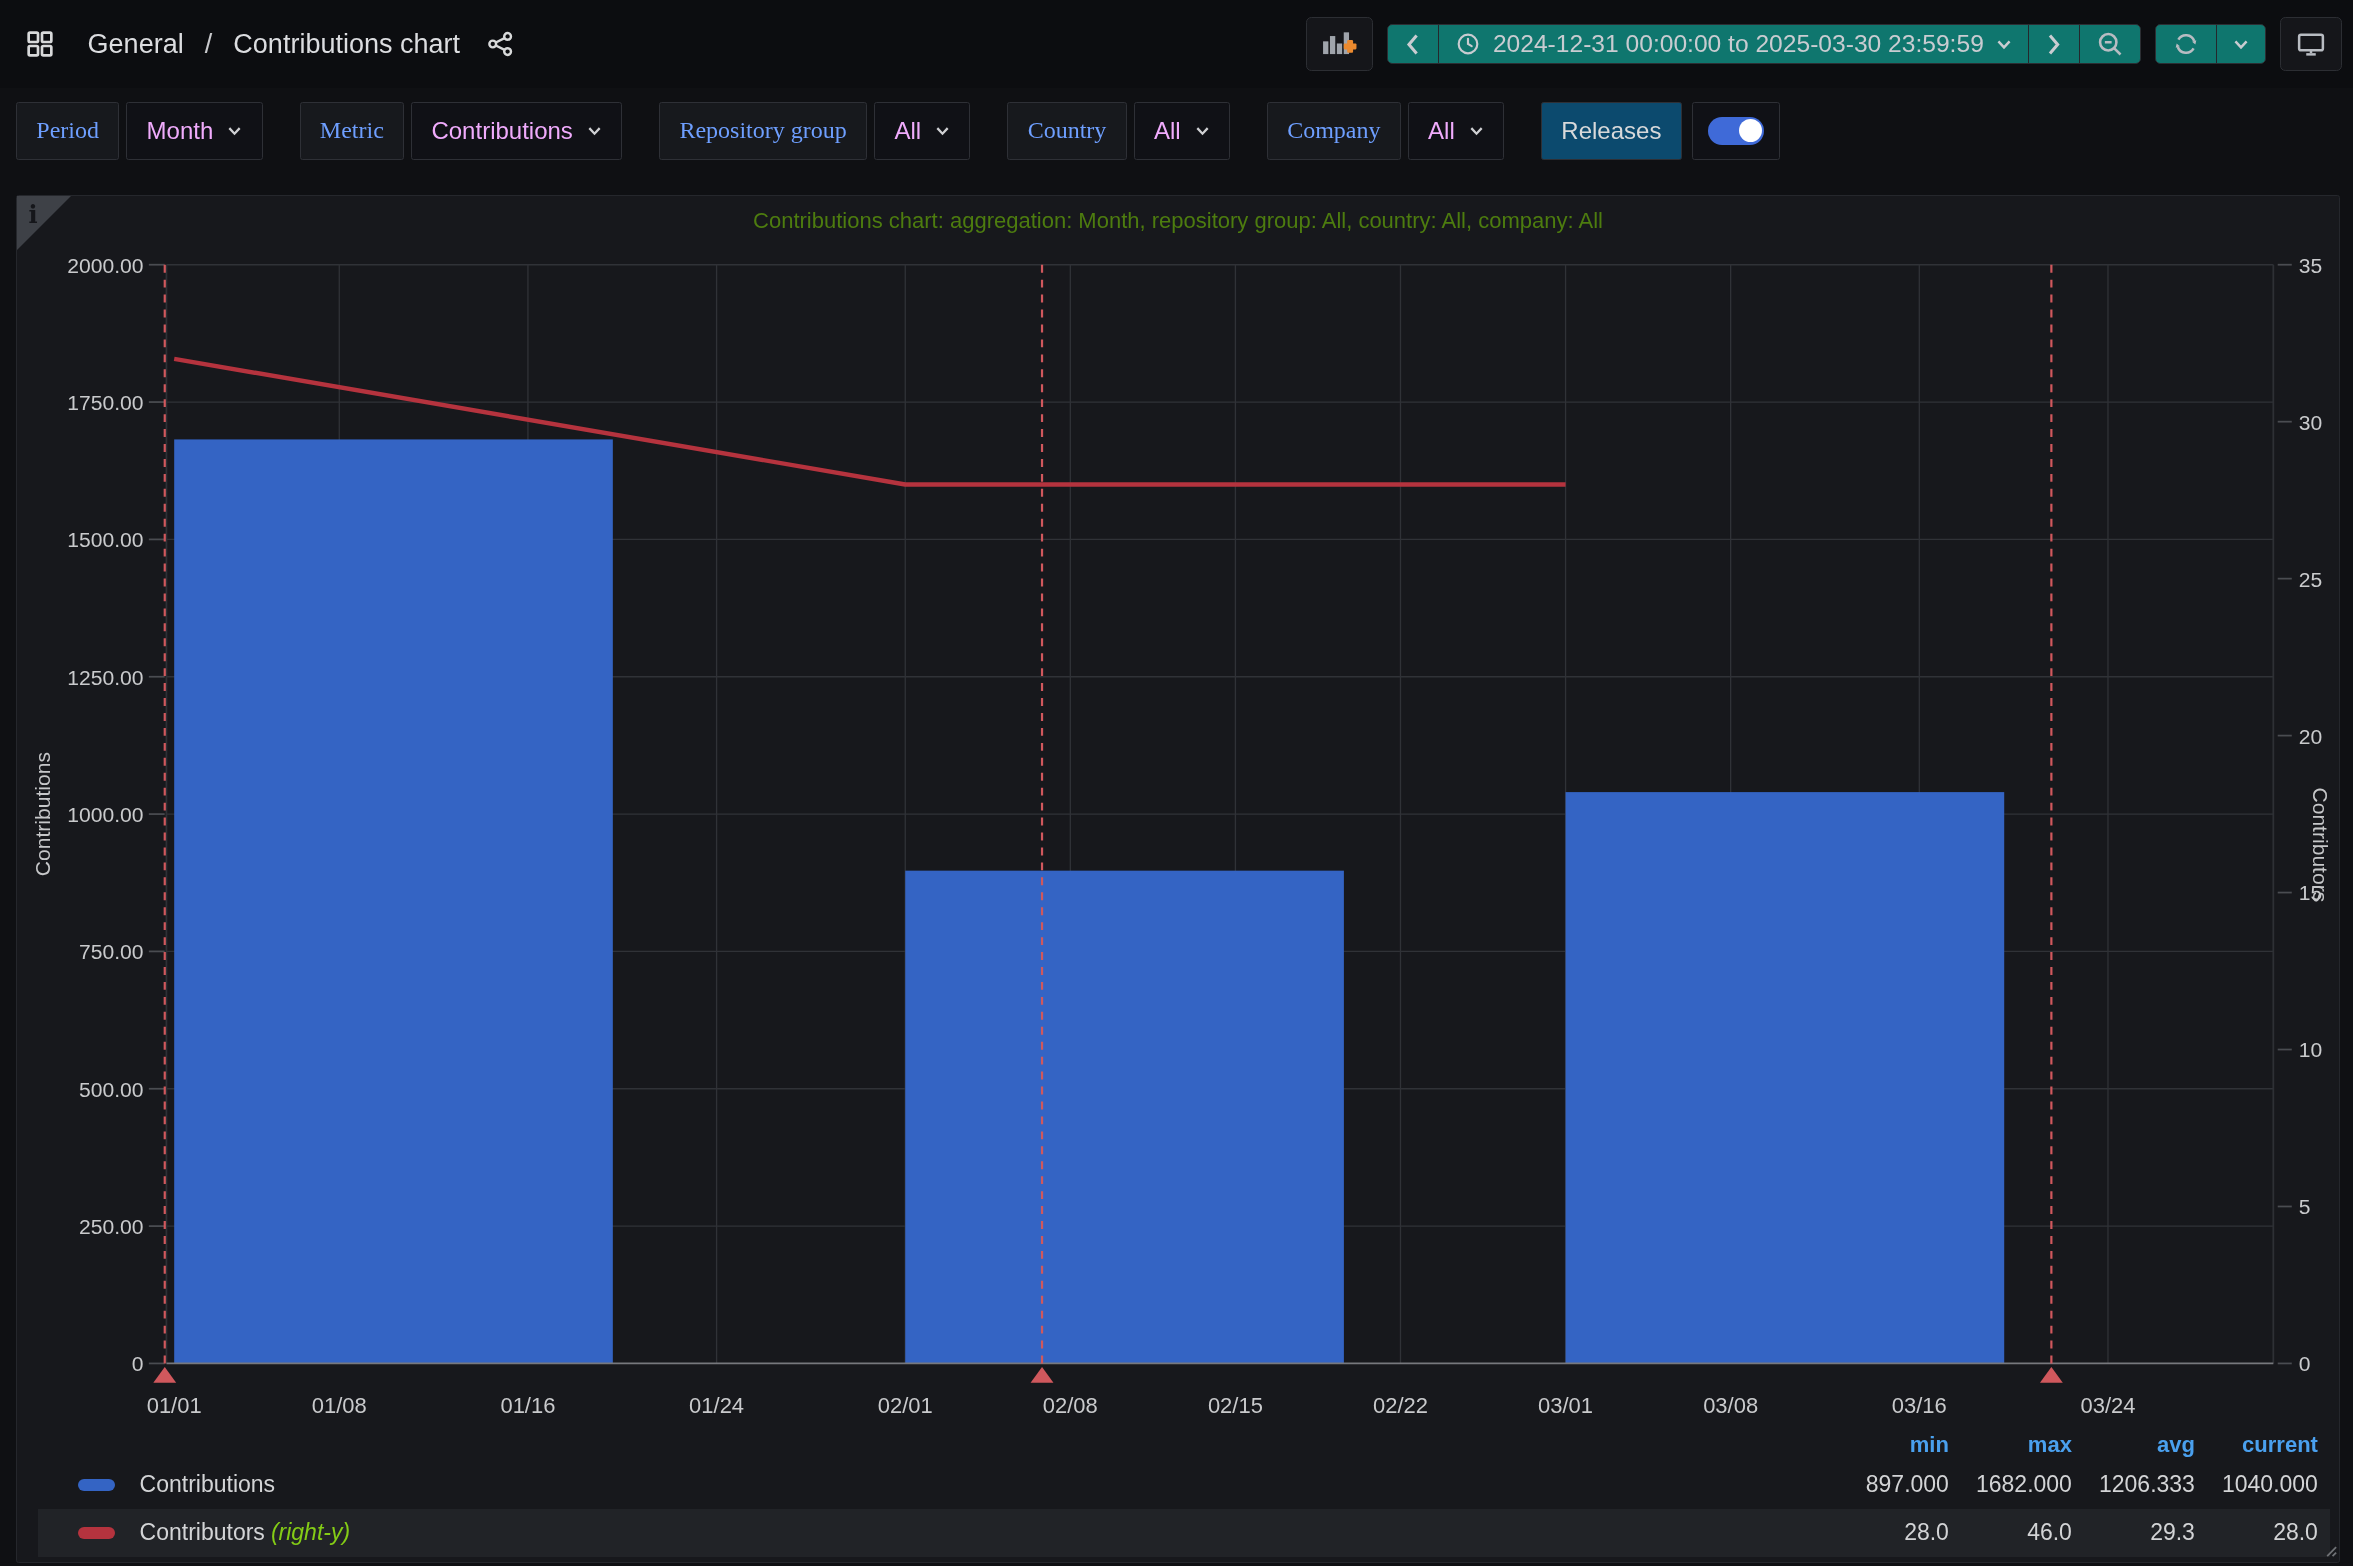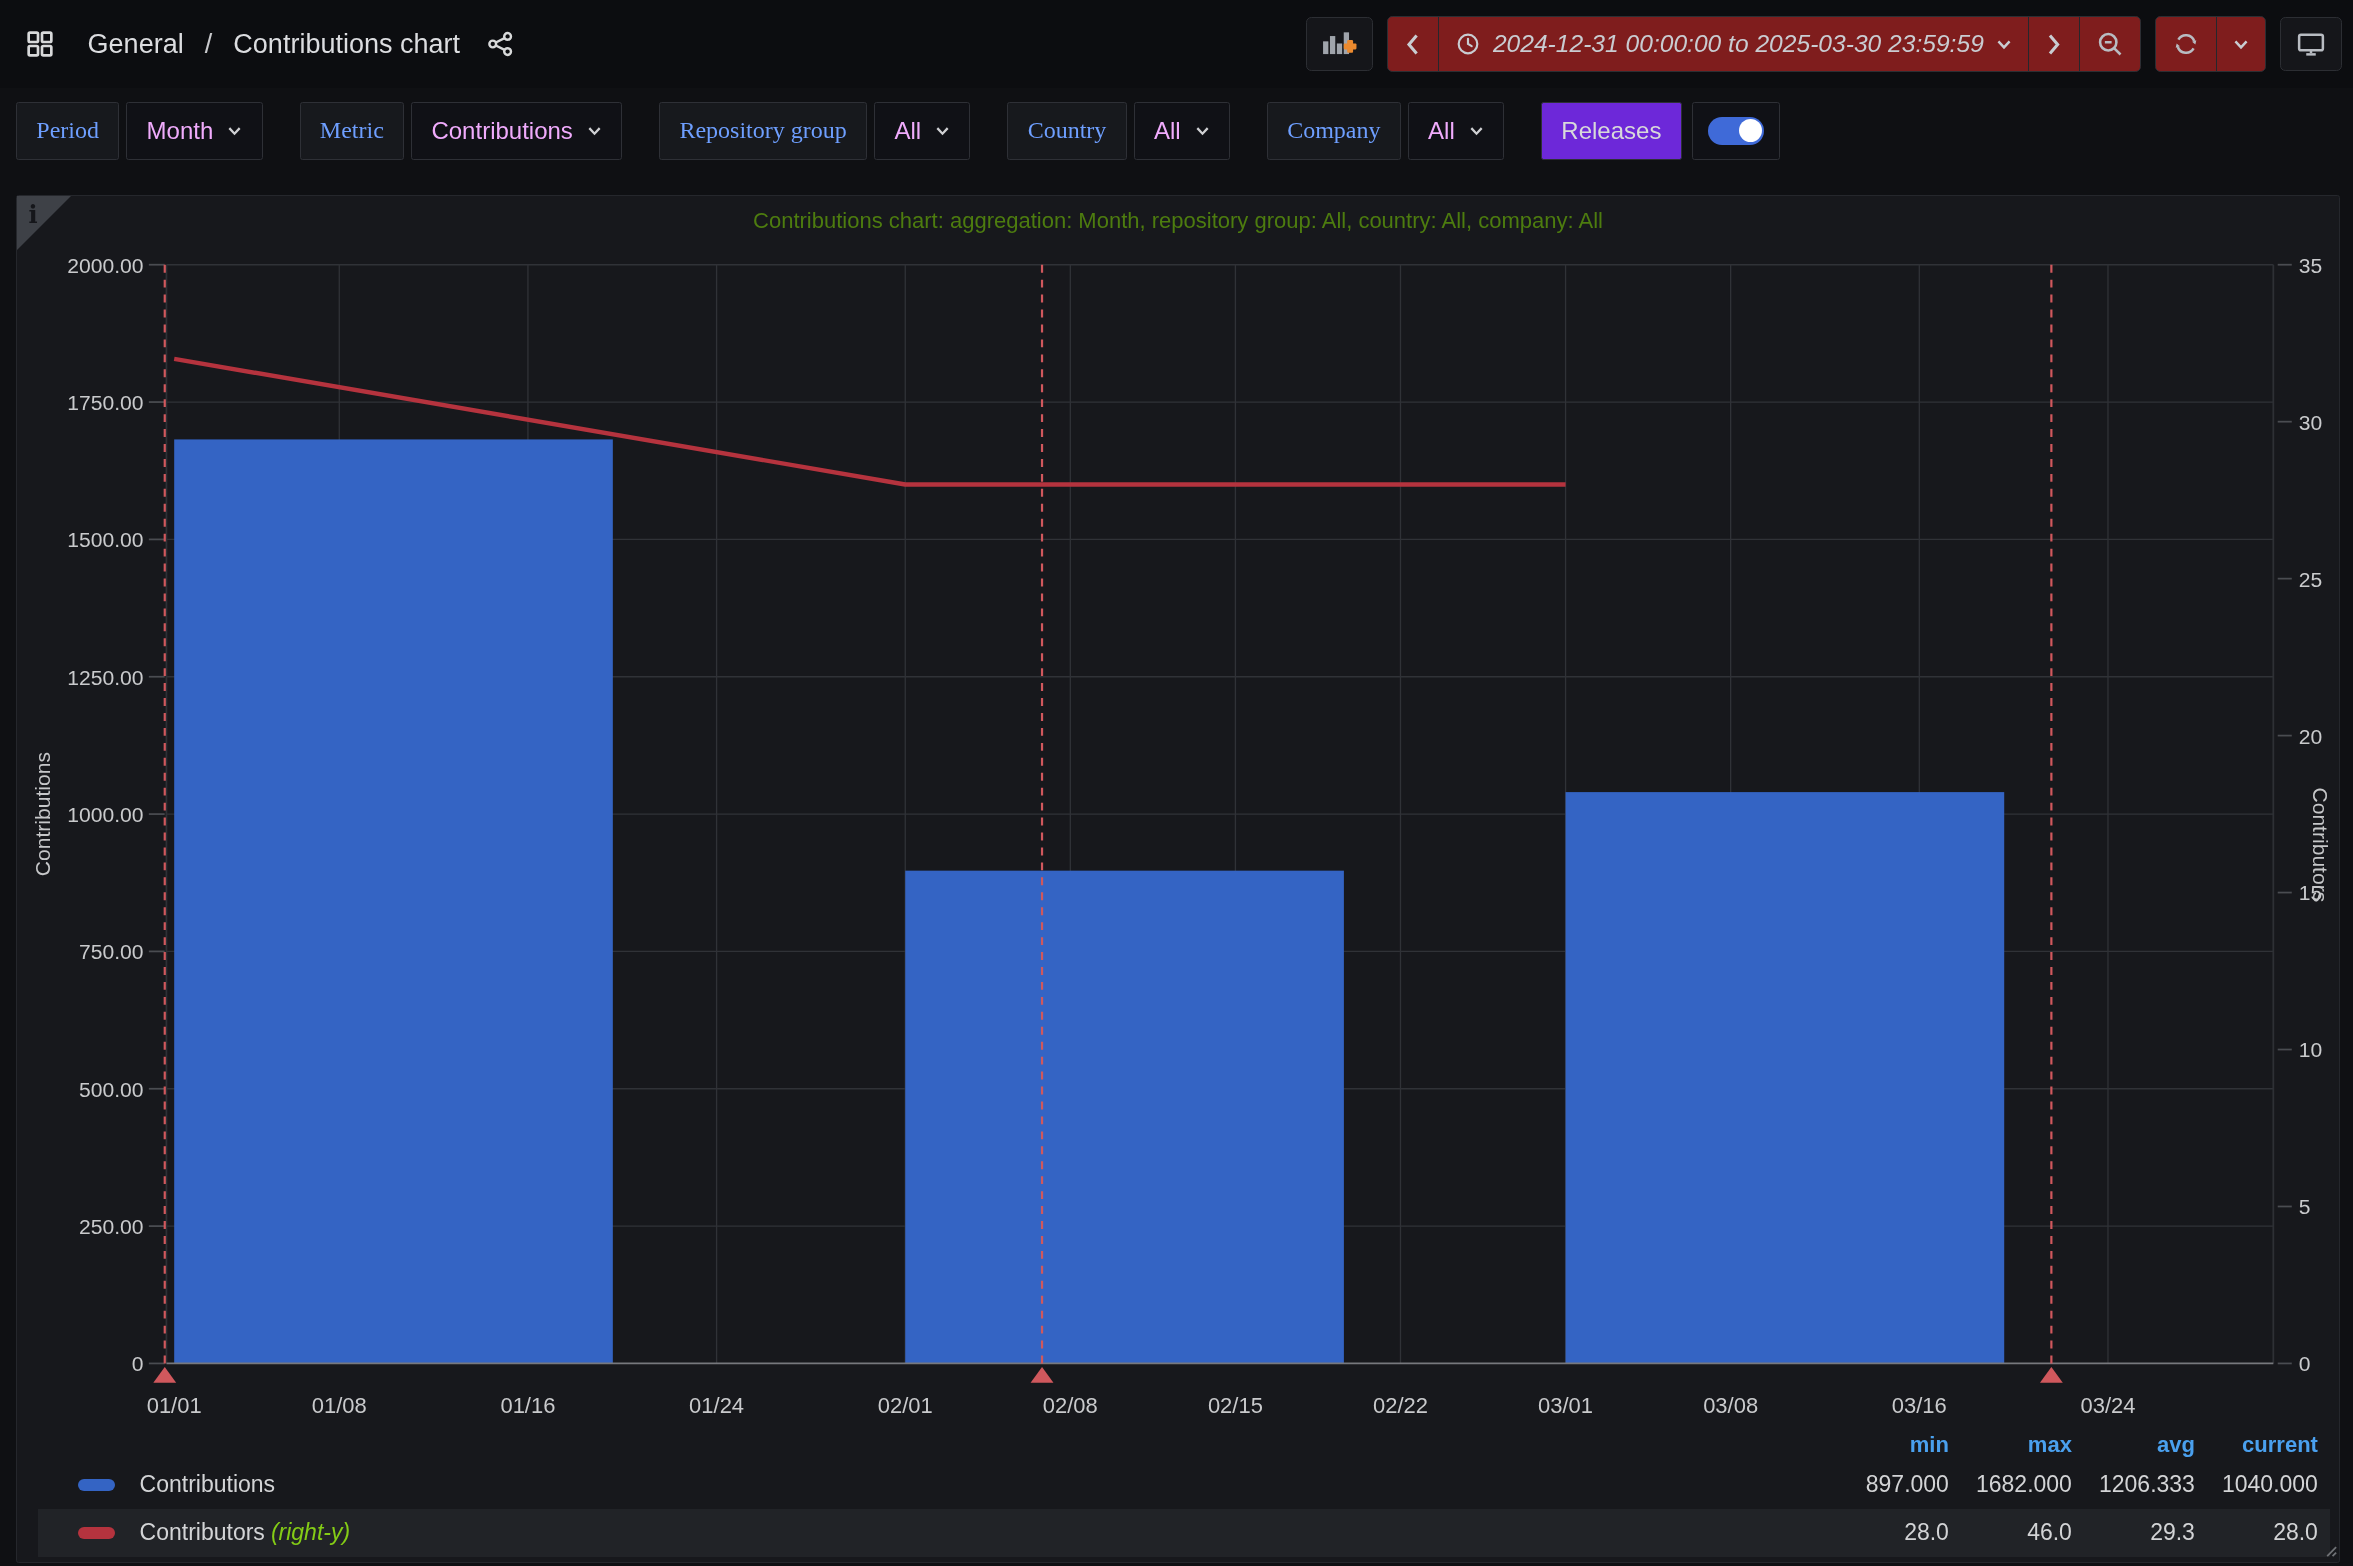--- a/index.html
+++ b/index.html
@@ -11,35 +11,35 @@
   }
   
   .topbar { position:absolute; top:0; left:0; right:0; height:88px;
     background:#0c0d10; display:flex; align-items:center; padding:0 12.3px; }
   .crumbs { display:flex; align-items:center; gap:19.3px; font-size:27px; color:#dcdde0; }
   .crumbs .sep { color:#c9cacd; padding:0 1.8px; }
   .icon-btn { display:flex; align-items:center; justify-content:center;
     height:54px; min-width:56px; border-radius:5.3px; cursor:pointer; }
   .boxed { background:#15161a; border:0.9px solid #2c2e33; }
   .right-tools { margin-left:auto; display:flex; align-items:center; gap:14px; }
-  .btn-group { display:flex; align-items:stretch; height:56px;
-    background:#7f1d1d; border:0.9px solid #2c2e33; border-radius:5.3px; overflow:hidden;font-style:italic; }
+  .btn-group { display:flex; align-items:stretch; height:40px;
+    background:#0f766e; border:0.9px solid #2c2e33; border-radius:5.3px; overflow:hidden; }
   .btn-group .cell { display:flex; align-items:center; justify-content:center;
     padding:0 16px; border-right:0.9px solid #25272c; cursor:pointer; }
   .btn-group .cell:last-child { border-right:none; }
   .time-cell { gap:12.3px; font-size:24.6px; color:#c9ccd1; white-space:nowrap; }
   
   .filters { position:absolute; top:91px; left:0; right:0; height:79px;
     display:flex; align-items:center; padding:0 16px; }
   .fgroup { display:flex; align-items:center; gap:7px; margin-right:37px; }
   .fbox { height:58px; border:0.9px solid #2e3036; border-radius:2.6px;
     display:flex; align-items:center; padding:0 19.3px; font-size:24px; }
   .flabel { background:#17191d; color:var(--accent,#6e9fff);font-family:Liberation Serif, serif; }
   .fvalue { background:#101116; color:#f0abfc; gap:14px; cursor:pointer; }
-  .flabel-plain { background:#6d28d9; color:#d8d9da; }
+  .flabel-plain { background:#0c4a6e; color:#d8d9da; }
   .toggle-box { background:#101116; padding:0 15px; }
   .toggle-track { width:56px; height:28px; border-radius:14px;
     background:var(--toggle,#3f6ad8); position:relative; cursor:pointer; }
   .toggle-knob { position:absolute; top:2.6px; right:2.6px; width:23px; height:23px;
     border-radius:50%; background:#ffffff; }
   
   .panel { position:absolute; left:16px; top:195px; width:2324px; height:1368px;
     background:#17181c; border:0.9px solid #25272c; border-radius:2.6px; }
   .corner { position:absolute; top:0; left:0; width:0; height:0;
     border-style:solid; border-width:54px 54px 0 0;

